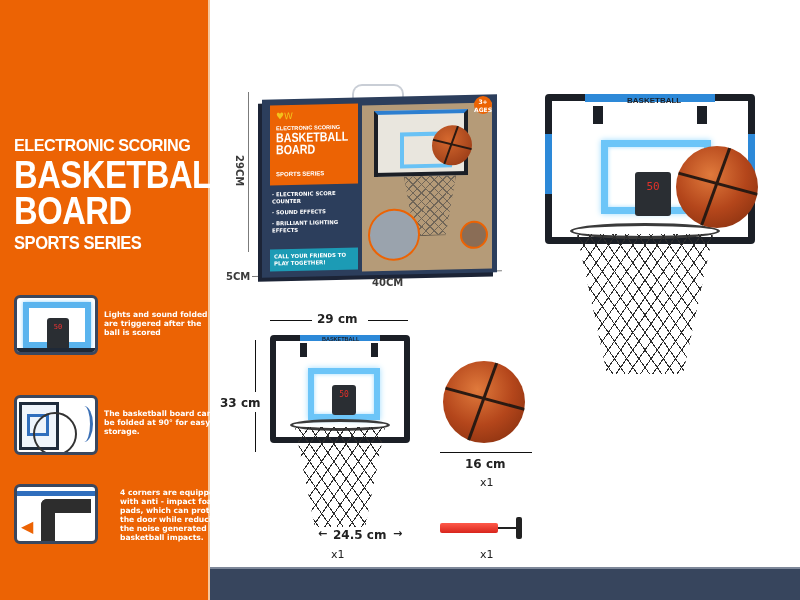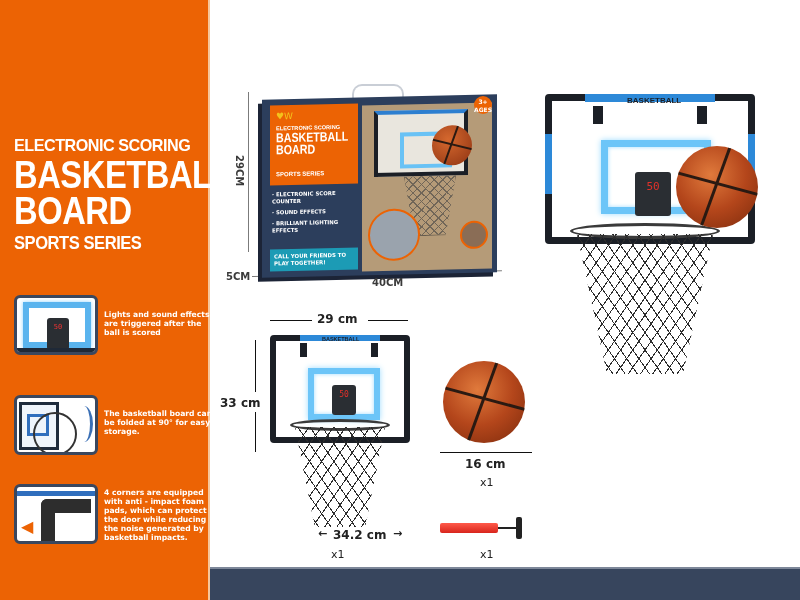--- a/index.html
+++ b/index.html
@@ -102,40 +102,40 @@
       <span class="l3">BOARD</span>
       <span class="l4">SPORTS SERIES</span>
     </div>
 
     <div class="feature f1" style="top:295px;">
       <div class="feat-img">
         <div class="glow"></div>
         <div class="score">50</div>
         <div class="base"></div>
       </div>
-      <div class="feat-text" style="top:15px;width:115px;">Lights and sound effects are triggered after the ball is scored</div>
+      <div class="feat-text" style="top:15px;width:115px;">Lights and sound folded are triggered after the ball is scored</div>
     </div>
 
     <div class="feature f2" style="top:395px;">
       <div class="feat-img">
         <div class="board"></div>
         <div class="inner"></div>
         <div class="rim"></div>
         <div class="arrow"></div>
       </div>
       <div class="feat-text" style="top:14px;width:110px;">The basketball board can be folded at 90° for easy storage.</div>
     </div>
 
     <div class="feature f3" style="top:484px;">
       <div class="feat-img">
         <div class="bar"></div>
         <div class="corner"></div>
         <div class="arr">◀</div>
       </div>
-      <div class="feat-text" style="top:4px;width:112px;">4 corners are equipped with anti - impact foam pads, which can protect the door while reducing the noise generated by basketball impacts.</div>
+      <div class="feat-text" style="top:4px;width:112px;margin-left:16px;">4 corners are equipped with anti - impact foam pads, which can protect the door while reducing the noise generated by basketball impacts.</div>
     </div>
   </div>
 
   <div class="line-v"></div>
   <div class="line-d"></div>
   <div class="box-handle"></div>
   <div class="box">
     <div class="box-orange">
       <div class="box-logo">♥W</div>
       <div class="box-t1">ELECTRONIC SCORING</div>
@@ -191,21 +191,21 @@
     <div class="frame" style="width:140px;height:108px;border-width:6px;"></div>
     <div class="accent" style="left:30px;top:0;width:80px;height:6px;"></div>
     <div class="label" style="left:52px;top:1px;font-size:5.5px;">BASKETBALL</div>
     <div class="bracket" style="left:30px;top:8px;width:7px;height:14px;"></div>
     <div class="bracket" style="left:101px;top:8px;width:7px;height:14px;"></div>
     <div class="glow" style="left:38px;top:33px;width:72px;height:52px;border-width:6px;"></div>
     <div class="score" style="left:62px;top:50px;width:24px;height:30px;font-size:8px;padding-top:5px;">50</div>
     <div class="rim" style="left:20px;top:84px;width:100px;height:12px;"></div>
     <div class="net" style="left:25px;top:92px;width:90px;height:100px;"></div>
   </div>
-  <div class="meas" style="left:333px;top:528px;">34.2 cm</div>
+  <div class="meas" style="left:333px;top:528px;">24.5 cm</div>
   <div class="meas" style="left:318px;top:527px;font-size:11px;">←</div>
   <div class="meas" style="left:393px;top:527px;font-size:11px;">→</div>
   <div class="qty" style="left:331px;top:548px;">x1</div>
 
   <div class="ball" style="left:443px;top:361px;width:82px;height:82px;"></div>
   <div class="harrow" style="left:440px;top:452px;width:92px;"></div>
   <div class="meas" style="left:465px;top:457px;">16 cm</div>
   <div class="qty" style="left:480px;top:476px;">x1</div>
 
   <div class="pump">

